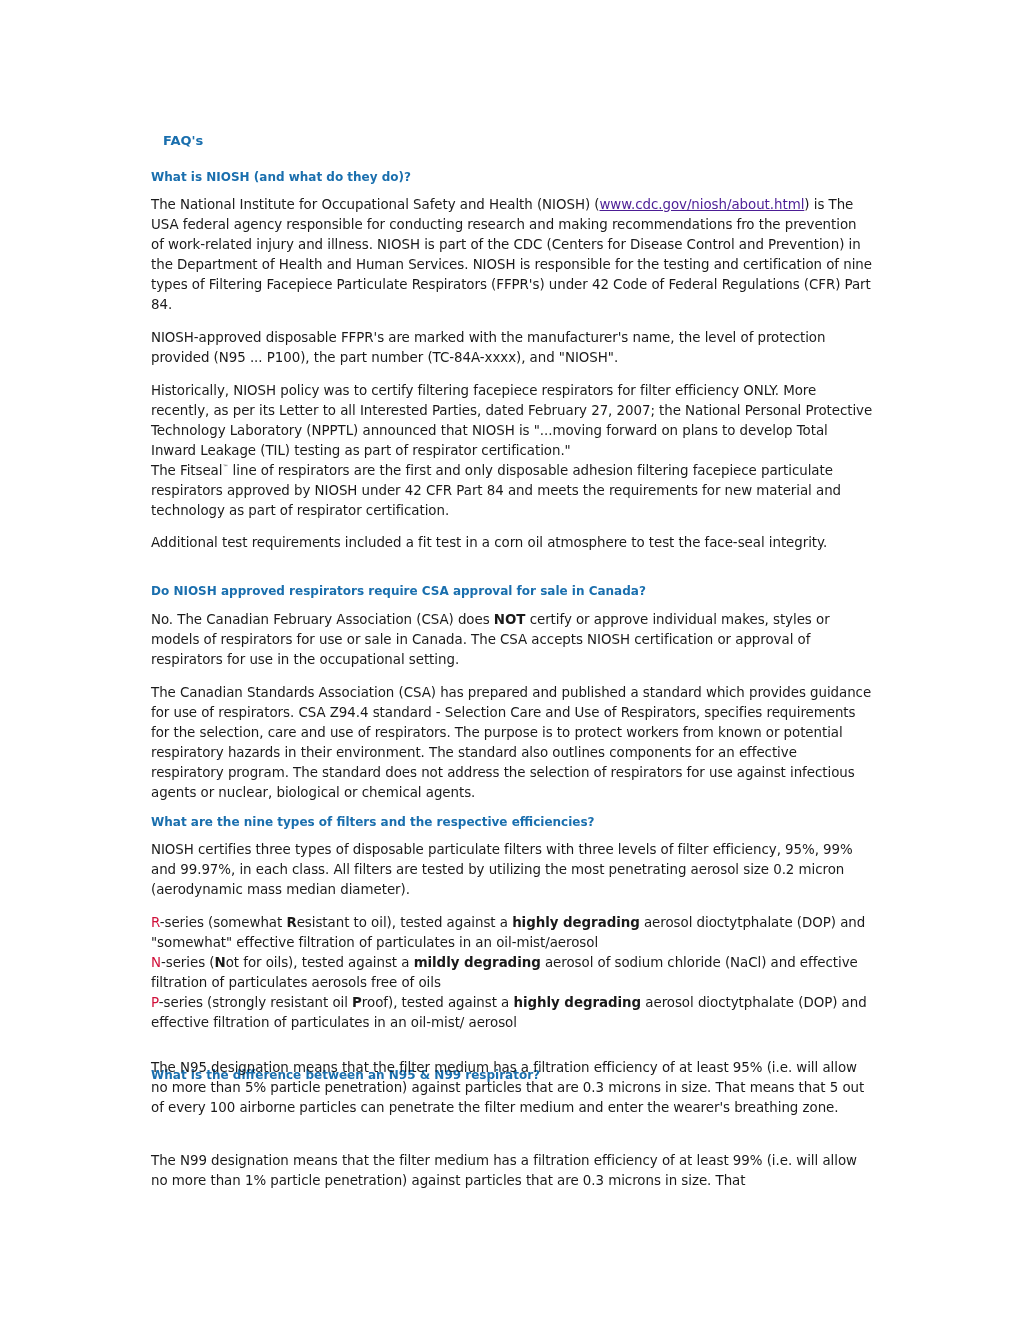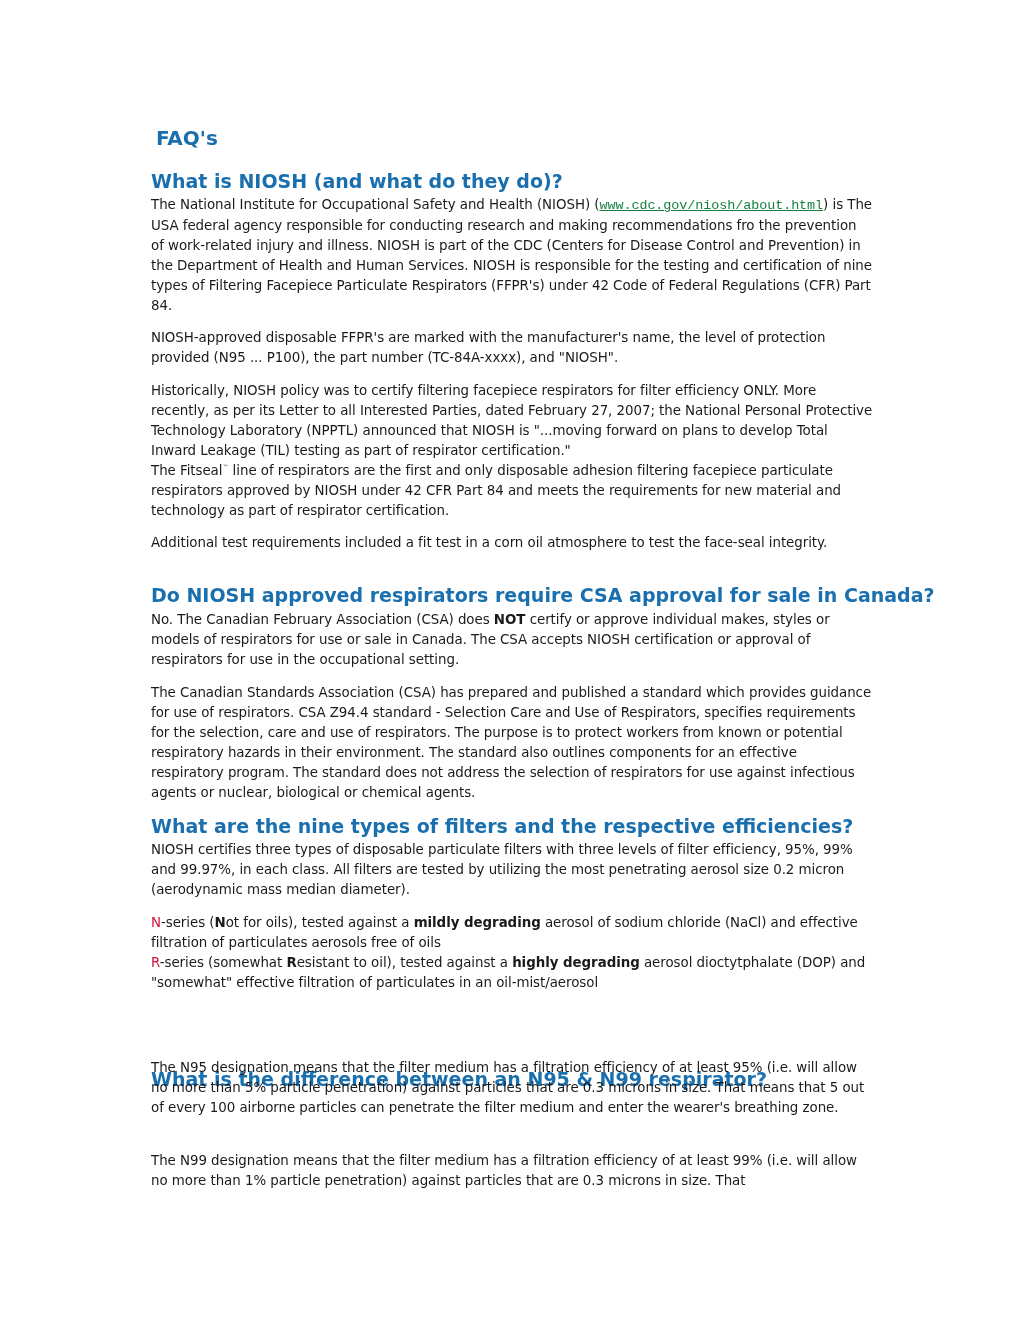--- a/index.html
+++ b/index.html
@@ -1,23 +1,23 @@
 <!DOCTYPE html>
 <html><head>
 <meta charset="utf-8">
 <style>
   html, body { margin: 0; padding: 0; background: #ffffff; }
   body { width: 1020px; height: 1320px; overflow: hidden; position: relative;
          font-family: "DejaVu Sans", sans-serif; color: #1a1a1a; }
   .page { position: absolute; left: 151px; top: 0; width: 722px; }
-  h1 { position: absolute; top: 121px; left: 0; margin: 5px; font-size: 20px; font-weight: bold; color: #1a6fae; }
+  h1 { position: absolute; top: 121px; left: 0; margin: 12px; font-size: 13px; font-weight: bold; color: #1a6fae; }
   .blk { position: absolute; left: 0; width: 722px; font-size: 13.4px; line-height: 20px; letter-spacing: -0.05px; }
-  h2 { position: absolute; left: 0; margin: 0; font-size: 19px; font-weight: bold; color: #1a6fae; white-space: nowrap; }
+  h2 { position: absolute; left: 0; margin: 0; font-size: 12px; font-weight: bold; color: #1a6fae; white-space: nowrap; }
   p { margin: 0; }
-  a { color: #15803d; text-decoration: underline; font-family: Liberation Mono, monospace; }
+  a { color: #4c1d95; text-decoration: underline; }
   .u { }
   .red { color: #d0103a; }
   sup { font-size: 6px; vertical-align: 6px; line-height: 0; }
 </style>
 </head>
 <body>
 
 <div class="page">
   <h1>FAQ's</h1>
 
@@ -42,22 +42,23 @@
   </div>
   <div class="blk" style="top:683px">
     <p>The Canadian Standards Association (CSA) has prepared and published a standard which provides guidance for use of respirators. CSA Z94.4 standard - Selection Care and Use of Respirators, specifies requirements for the selection, care and use of respirators. The purpose is to protect workers from known or potential respiratory hazards in their environment. The standard also outlines components for an effective respiratory program. The standard does not address the selection of respirators for use against infectious agents or nuclear, biological or chemical agents.</p>
   </div>
 
   <h2 style="top:815px">What are the nine types of filters and the respective efficiencies?</h2>
   <div class="blk" style="top:840px">
     <p>NIOSH certifies three types of disposable particulate filters with three levels of filter efficiency, 95%, 99% and 99.97%, in each class. All filters are tested by utilizing the most penetrating aerosol size 0.2 micron (aerodynamic mass median diameter).</p>
   </div>
   <div class="blk" style="top:913px">
+    <p><span class="red">R</span><span>-series (somewhat </span><b>R</b><span>esistant to oil), tested against a </span><b>highly degrading</b><span> aerosol dioctytphalate (DOP) and "somewhat" effective filtration of particulates in an oil-mist/aerosol</span></p>
     <p><span class="red">N</span><span>-series (</span><b>N</b><span>ot for oils), tested against a </span><b>mildly degrading</b><span> aerosol of sodium chloride (NaCl) and effective filtration of particulates aerosols free of oils</span></p>
-    <p><span class="red">R</span><span>-series (somewhat </span><b>R</b><span>esistant to oil), tested against a </span><b>highly degrading</b><span> aerosol dioctytphalate (DOP) and "somewhat" effective filtration of particulates in an oil-mist/aerosol</span></p>
+    <p><span class="red">P</span><span>-series (strongly resistant oil </span><b>P</b><span>roof), tested against a </span><b>highly degrading</b><span> aerosol dioctytphalate (DOP) and effective filtration of particulates in an oil-mist/ aerosol</span></p>
   </div>
 
   <h2 style="top:1068px">What is the difference between an N95 &amp; N99 respirator?</h2>
   <div class="blk" style="top:1058px">
     <p>The N95 designation means that the filter medium has a filtration efficiency of at least 95% (i.e. will allow no more than 5% particle penetration) against particles that are 0.3 microns in size. That means that 5 out of every 100 airborne particles can penetrate the filter medium and enter the wearer's breathing zone.</p>
   </div>
   <div class="blk" style="top:1151px">
     <p>The N99 designation means that the filter medium has a filtration efficiency of at least 99% (i.e. will allow no more than 1% particle penetration) against particles that are 0.3 microns in size. That</p>
   </div>
 </div>

